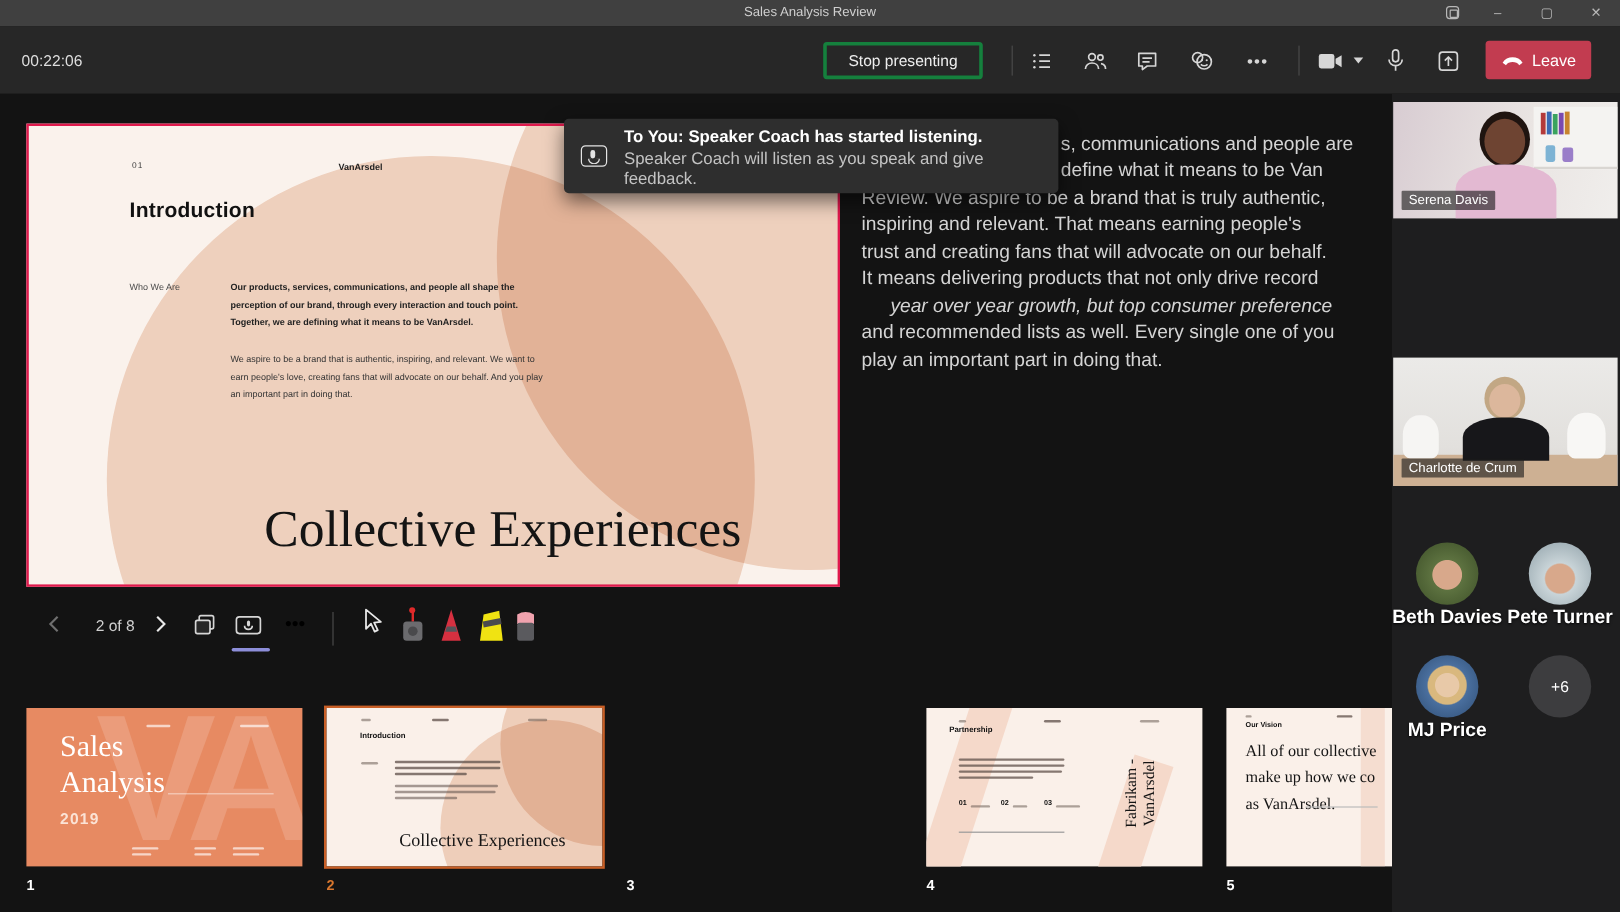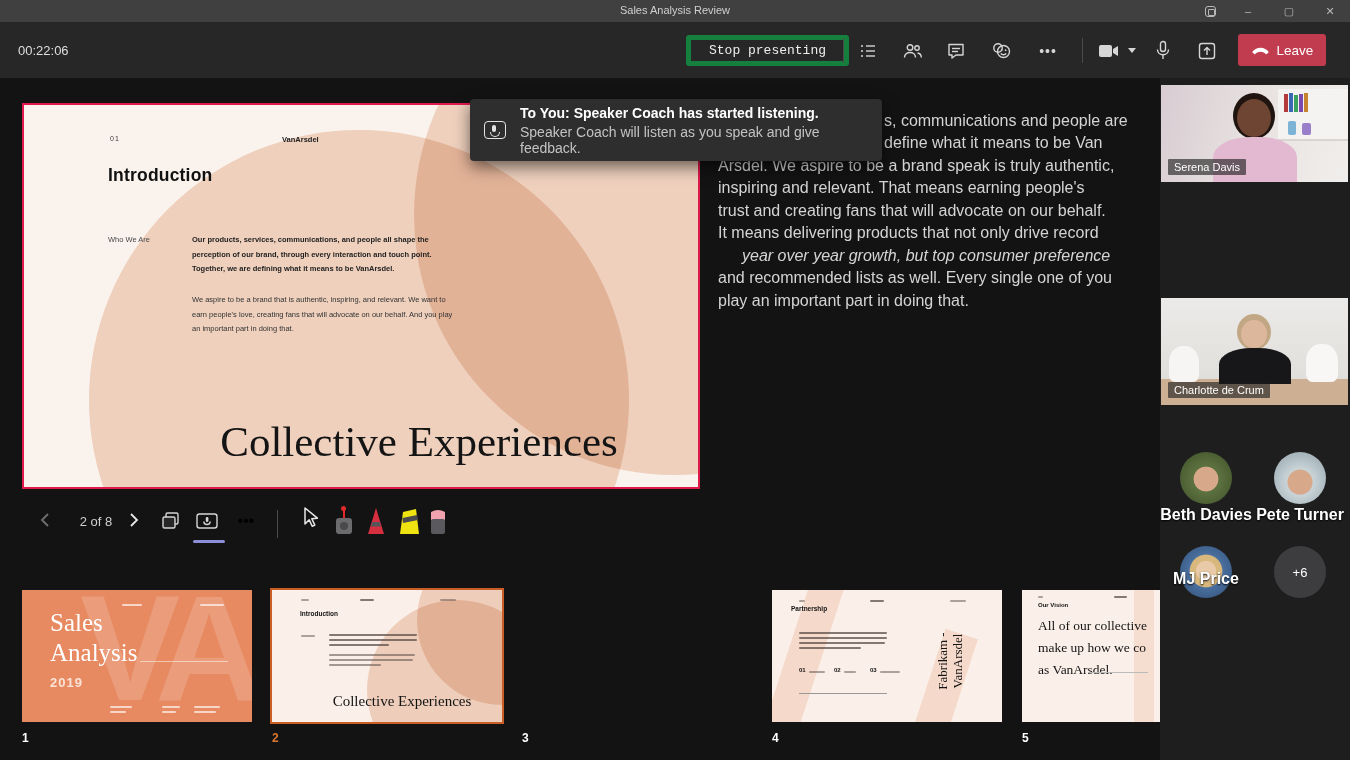--- a/index.html
+++ b/index.html
@@ -12,21 +12,21 @@
   
   .titlebar { position:absolute; left:0; top:0; width:1350px; height:22px; background:#404040; }
   .titlebar .wtitle { position:absolute; left:0; right:0; top:4px; text-align:center; color:#cfcfcf; font-size:11px; }
   .winbtn { position:absolute; top:3px; width:18px; height:16px; color:#b8b8b8; font-size:11px; text-align:center; line-height:16px; cursor:default; }
   .popout-glyph { display:inline-block; width:11px; height:11px; border:1px solid #b8b8b8; border-radius:3px; position:relative; top:2px; }
   .popout-glyph:after { content:""; position:absolute; left:2px; top:2px; width:5px; height:5px; border:1px solid #b8b8b8; border-radius:1px; }
   
   .controlbar { position:absolute; left:0; top:22px; width:1350px; height:56px; background:#272727; }
   .timer { position:absolute; left:18px; top:21px; color:#dedede; font-size:13px; }
   .stop-btn { position:absolute; left:686px; top:13px; height:31px; padding:0 18px; background:transparent;
-    border:5px solid #15803d; border-radius:3px; color:#eee; font-size:13px; font-family:Liberation Mono, monospace; cursor:pointer; }
+    border:3px solid #15803d; border-radius:3px; color:#eee; font-size:13px; font-family:Liberation Sans, sans-serif; cursor:pointer; }
   .vdiv { position:absolute; top:16px; width:1px; height:25px; background:#4a4a4a; }
   .cicon { position:absolute; top:16px; width:26px; height:25px; display:flex; align-items:center; justify-content:center; cursor:pointer; }
   .cicon svg { stroke:#d6d6d6; fill:none; stroke-width:1.4; }
   .dots { color:#d6d6d6; font-size:14px; letter-spacing:1px; }
   .chev-down { width:0; height:0; border-left:4px solid transparent; border-right:4px solid transparent; border-top:5px solid #d6d6d6; }
   .leave-btn { position:absolute; left:1238px; top:12px; width:88px; height:32px; background:#c23c50; border:none; border-radius:3px;
     color:#fff; font-size:13.5px; font-family:inherit; display:flex; align-items:center; justify-content:center; gap:7px; cursor:pointer; }
   
   .toast { position:absolute; left:470px; top:99px; width:412px; height:62px; background:#2e2e2e; border-radius:4px;
     box-shadow:0 6px 16px rgba(0,0,0,.55); z-index:30; display:flex; align-items:center; padding:0 14px; gap:14px; }
@@ -208,21 +208,21 @@
     <div class="s-head">Introduction</div>
     <div class="s-side">Who We Are</div>
     <div class="s-body b1">Our products, services, communications, and people all shape the perception of our brand, through every interaction and touch point. Together, we are defining what it means to be VanArsdel.</div>
     <div class="s-body b2">We aspire to be a brand that is authentic, inspiring, and relevant. We want to earn people's love, creating fans that will advocate on our behalf. And you play an important part in doing that.</div>
     <div class="s-title">Collective Experiences</div>
   </div>
 
   <div>
     <div class="notes-line" style="left:884px; top:112px;">s, communications and people are</div>
     <div class="notes-line" style="left:884px; top:134px;">define what it means to be Van</div>
-    <div class="notes-line" style="left:718px; top:157px;">Arsdel. We aspire to be a brand speak is truly authentic,</div>
+    <div class="notes-line" style="left:718px; top:157px;">Review. We aspire to be a brand that is truly authentic,</div>
     <div class="notes-line" style="left:718px; top:179px;">inspiring and relevant. That means earning people's</div>
     <div class="notes-line" style="left:718px; top:202px;">trust and creating fans that will advocate on our behalf.</div>
     <div class="notes-line" style="left:718px; top:224px;">It means delivering products that not only drive record</div>
     <div class="notes-line" style="left:742px; top:247px;font-style:italic;">year over year growth, but top consumer preference</div>
     <div class="notes-line" style="left:718px; top:269px;">and recommended lists as well. Every single one of you</div>
     <div class="notes-line" style="left:718px; top:292px;">play an important part in doing that.</div>
   </div>
 
   <div class="toast">
     <div class="ticon"></div>
@@ -399,18 +399,18 @@
       <div class="vname">Charlotte de Crum</div>
     </div>
 
     <div class="avatar" style="left:20px; top:374px; background:radial-gradient(circle at 50% 52%, #d8a88b 0 32%, #5d7240 34%, #3c4e27 100%);"></div>
     <div class="aname" style="left:-9px; top:428px;">Beth Davies</div>
 
     <div class="avatar" style="left:114px; top:374px; background:radial-gradient(circle at 50% 58%, #d8a88b 0 30%, #c9d4d8 33%, #8fa0a8 100%);"></div>
     <div class="aname" style="left:85px; top:428px;">Pete Turner</div>
 
     <div class="avatar" style="left:20px; top:468px; background:radial-gradient(circle at 50% 48%, #e8c9a8 0 26%, #d9b87e 28% 42%, #4a6f9e 45%, #2e4d74 100%);"></div>
-    <div class="aname" style="left:-9px; top:492px;">MJ Price</div>
+    <div class="aname" style="left:-9px; top:522px;">MJ Price</div>
 
     <div class="overflow-circle" style="left:114px; top:468px;">+6</div>
   </div>
 
 </div>
 
 </body></html>

